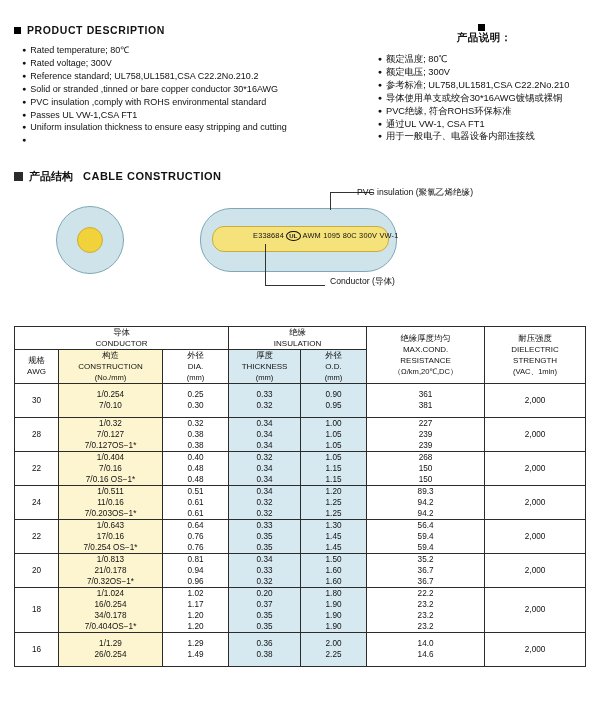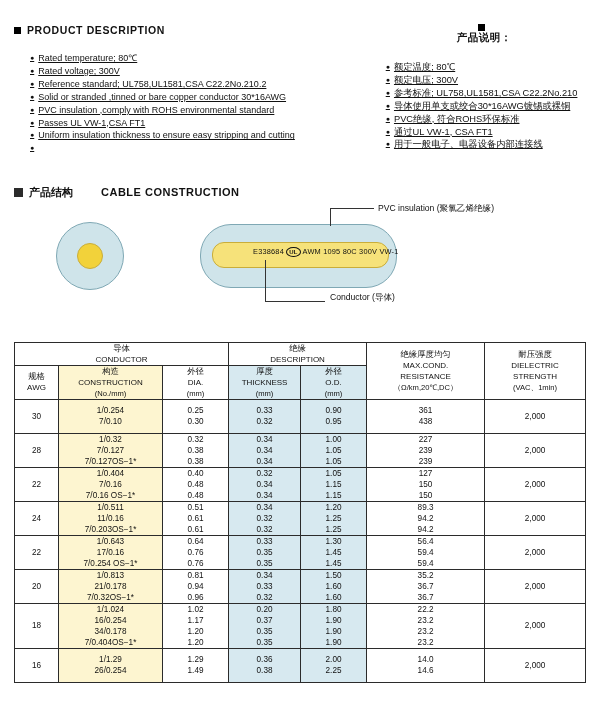--- a/index.html
+++ b/index.html
@@ -45,23 +45,22 @@
     width: 7px;
     height: 7px;
     background: #000;
     margin-right: 6px;
     flex: 0 0 auto;
   }
   .sec-head.cn { letter-spacing: 0.5px; flex-direction: column; }
 
   ul.bullets {
     list-style: none;
-    margin: 16px;
+    margin: 8px;
     padding: 0;
-    text-decoration: underline;
   }
   ul.bullets li {
     font-size: 9px;
     line-height: 12.4px;
     display: flex;
     align-items: flex-start;
     margin-bottom: 0.5px;
     white-space: nowrap;
   }
   ul.bullets li .dot {
@@ -77,21 +76,21 @@
     display: flex;
     align-items: center;
     font-size: 11px;
     font-weight: bold;
     padding: 14px 14px 0 14px;
   }
   .constr-head .sq-bullet {
     width: 9px; height: 9px;
     background: #2b2b2b;
   }
-  .constr-head .cnlabel { margin-right: 28px; }
+  .constr-head .cnlabel { margin-right: 10px; }
   .constr-head .enlabel { font-weight: bold; letter-spacing: 0.5px; }
 
   .diagram {
     position: relative;
     height: 140px;
     margin-top: 2px;
   }
   .cable-oval {
     position: absolute;
     left: 200px;
@@ -314,21 +313,21 @@
     <div class="cable-core"></div>
 
     <div class="marking">
       <span>E338684</span>
       <span class="ul-mark">UL</span>
       <span>AWM 1095 80C 300V  VW-1</span>
     </div>
 
     <div class="lead-line" style="left:330px; top:6px; width:1px; height:18px;"></div>
     <div class="lead-line" style="left:330px; top:6px; width:44px; height:1px;"></div>
-    <div class="label-text" style="left:378px; top:1px;">PVC insulation (聚氯乙烯绝缘)</div>
+    <div class="label-text" style="left:357px; top:1px;">PVC insulation (聚氯乙烯绝缘)</div>
 
     <div class="lead-line" style="left:265px; top:58px; width:1px; height:42px;"></div>
     <div class="lead-line" style="left:265px; top:99px; width:60px; height:1px;"></div>
     <div class="label-text" style="left:330px; top:90px;">Conductor (导体)</div>
   </div>
 
   <table class="spec">
     <colgroup>
       <col class="col-awg">
         <col class="col-constr">
@@ -342,21 +341,21 @@
       <tr class="hdr-top">
         <td colspan="3">
           <div class="cellstack">
             <div class="cn-sm">导体</div>
             <div class="en-sm">CONDUCTOR</div>
           </div>
         </td>
         <td colspan="2">
           <div class="cellstack">
             <div class="cn-sm">绝缘</div>
-            <div class="en-sm">DESCRIPTION</div>
+            <div class="en-sm">INSULATION</div>
           </div>
         </td>
         <td rowspan="2">
           <div class="cellstack">
             <div class="cn-sm">绝缘厚度均匀</div>
             <div class="en-sm">MAX.COND.</div>
             <div class="en-sm">RESISTANCE</div>
             <div class="unit">（Ω/km,20℃,DC）</div>
           </div>
         </td>
@@ -429,21 +428,21 @@
         </td>
         <td class="bg-blue">
           <div class="cellstack">
             <div>0.90</div>
             <div>0.95</div>
           </div>
         </td>
         <td>
           <div class="cellstack">
             <div>361</div>
-            <div>438</div>
+            <div>381</div>
           </div>
         </td>
         <td>2,000</td>
       </tr>
 
       <tr class="rowgroup">
         <td>28</td>
         <td class="bg-yellow">
           <div class="cellstack">
             <div>1/0.32</div>
@@ -507,21 +506,21 @@
         </td>
         <td class="bg-blue">
           <div class="cellstack">
             <div>1.05</div>
             <div>1.15</div>
             <div>1.15</div>
           </div>
         </td>
         <td>
           <div class="cellstack">
-            <div>127</div>
+            <div>268</div>
             <div>150</div>
             <div>150</div>
           </div>
         </td>
         <td>2,000</td>
       </tr>
 
       <tr class="rowgroup">
         <td>24</td>
         <td class="bg-yellow">

